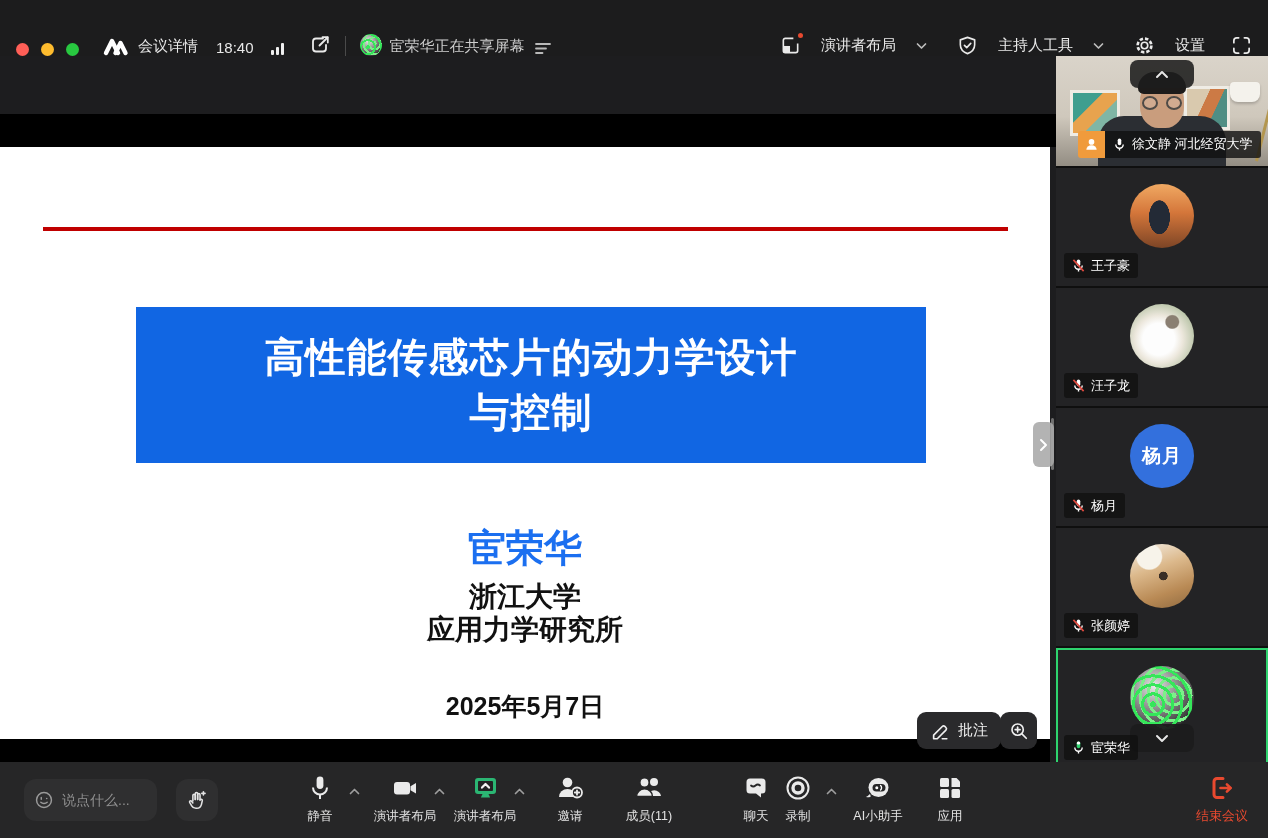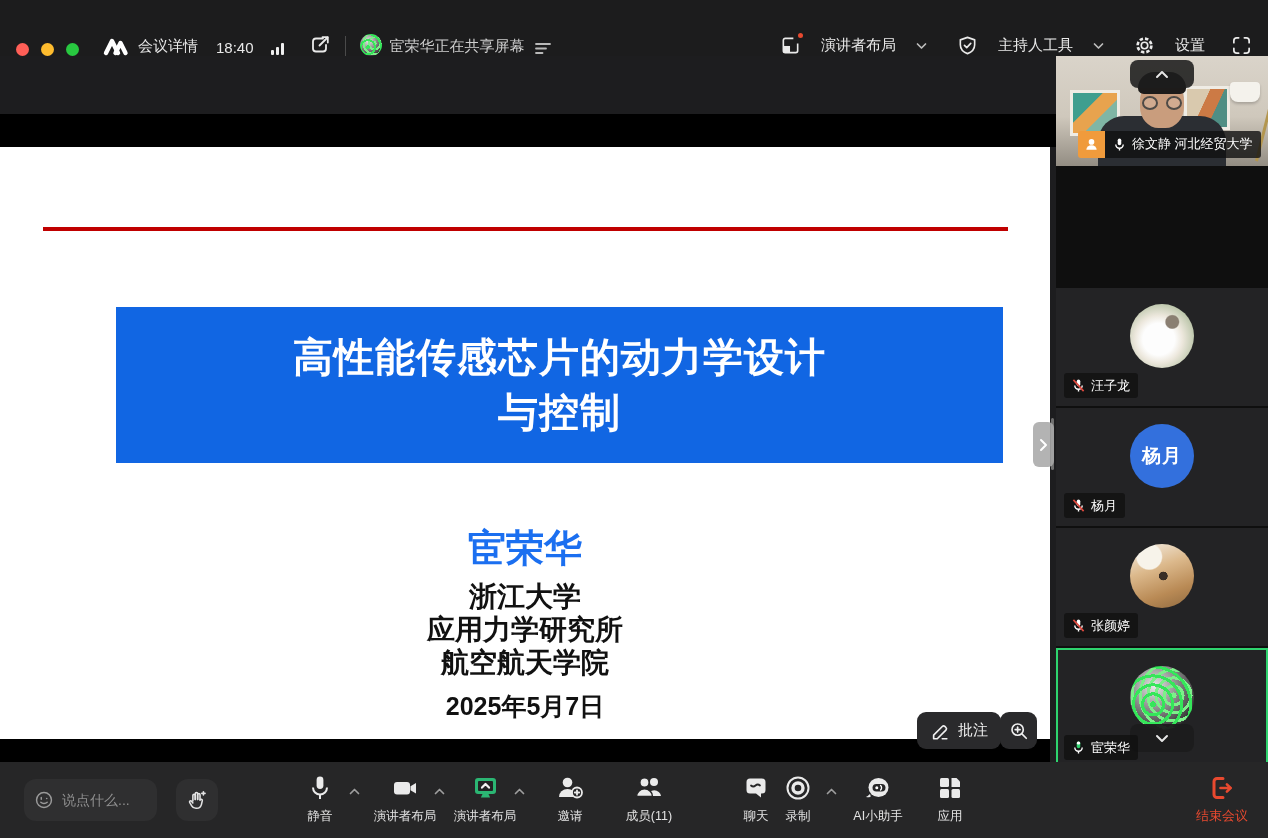--- a/index.html
+++ b/index.html
@@ -36,21 +36,21 @@
   .spacer { flex:1; }
 
   
   .main { position:absolute; left:0; top:56px; width:1056px; height:706px; background:#1d1d1f; }
   .band-black-top { position:absolute; left:0; top:58px; width:1056px; height:33px; background:#000; }
   .slide { position:absolute; left:0; top:91px; width:1050px; height:592px; background:#ffffff; }
   .band-black-bottom { position:absolute; left:0; top:683px; width:1050px; height:23px; background:#000; }
 
   .redline { position:absolute; left:43px; top:80px; width:965px; height:4px; }
   .title-box {
-    position:absolute; left:116px; top:160px; width:887px; height:156px;
+    position:absolute; left:136px; top:160px; width:790px; height:156px;
     display:flex; flex-direction:column; align-items:center; justify-content:center;
     color:#fff; font-weight:bold; font-size:40px; line-height:1.38; letter-spacing:1px;
   }
   .slide-center { position:absolute; left:0; width:1050px; text-align:center; font-weight:bold; color:#111; }
   .presenter { top:376px; font-size:38px; }
   .org1 { top:431px; font-size:28px; }
   .org2 { top:464px; font-size:28px; }
   .org3 { top:497px; font-size:28px; }
   .slide-date { top:543px; font-size:25px; }
 
@@ -264,21 +264,20 @@
 
     <div class="slide">
       <div class="redline" style="background: rgb(192, 0, 0);"></div>
       <div class="title-box" style="background: rgb(17, 102, 227);">
         <div>高性能传感芯片的动力学设计</div>
         <div>与控制</div>
       </div>
       <div class="slide-center presenter" style="color: rgb(27, 111, 240);">宦荣华</div>
       <div class="slide-center org1">浙江大学</div>
       <div class="slide-center org2">应用力学研究所</div>
-      <div class="slide-center org3">航空航天学院</div>
       <div class="slide-center slide-date">2025年5月7日</div>
     </div>
 
     <div class="band-black-bottom"></div>
 
     <button class="annotate-btn">
       <span>
         <svg width="20" height="20" viewBox="0 0 22 22" fill="none" stroke="#f0f0f0" stroke-width="1.8" stroke-linecap="round" stroke-linejoin="round">
           <path d="M4 15.5 L13.5 6 a2 2 0 0 1 2.8 0 l1.2 1.2 a2 2 0 0 1 0 2.8 L8 19.5 H4 Z"></path>
           <line x1="13.5" y1="19.5" x2="18.5" y2="19.5"></line>
@@ -336,20 +335,32 @@
           <svg width="13" height="15" viewBox="0 0 14 15">
             <rect x="5.1" y="1" width="3.8" height="7.4" rx="1.9" fill="#fff"></rect>
             <path d="M3 7.6 a4 4 0 0 0 8 0" fill="none" stroke="#fff" stroke-width="1.5"></path>
             <line x1="7" y1="11.7" x2="7" y2="14" stroke="#fff" stroke-width="1.5"></line>
           </svg>
           <span>徐文静 河北经贸大学</span>
         </span>
       </div>
     </div>
 
+    <div class="tile tile-1">
+      <div class="avatar av-sunset"></div>
+      <div class="name-chip">
+        <svg width="13" height="15" viewBox="0 0 14 15">
+          <rect x="5.1" y="1" width="3.8" height="7.4" rx="1.9" fill="#fff"></rect>
+          <path d="M3 7.6 a4 4 0 0 0 8 0" fill="none" stroke="#fff" stroke-width="1.5"></path>
+          <line x1="7" y1="11.7" x2="7" y2="14" stroke="#fff" stroke-width="1.5"></line>
+          <line x1="1.5" y1="1.5" x2="12.5" y2="13.5" stroke="#e04a3f" stroke-width="1.8"></line>
+        </svg>
+        <span>王子豪</span>
+      </div>
+    </div>
 
     <div class="tile tile-2">
       <div class="avatar av-cat"></div>
       <div class="name-chip">
         <svg width="13" height="15" viewBox="0 0 14 15">
           <rect x="5.1" y="1" width="3.8" height="7.4" rx="1.9" fill="#fff"></rect>
           <path d="M3 7.6 a4 4 0 0 0 8 0" fill="none" stroke="#fff" stroke-width="1.5"></path>
           <line x1="7" y1="11.7" x2="7" y2="14" stroke="#fff" stroke-width="1.5"></line>
           <line x1="1.5" y1="1.5" x2="12.5" y2="13.5" stroke="#e04a3f" stroke-width="1.8"></line>
         </svg>

